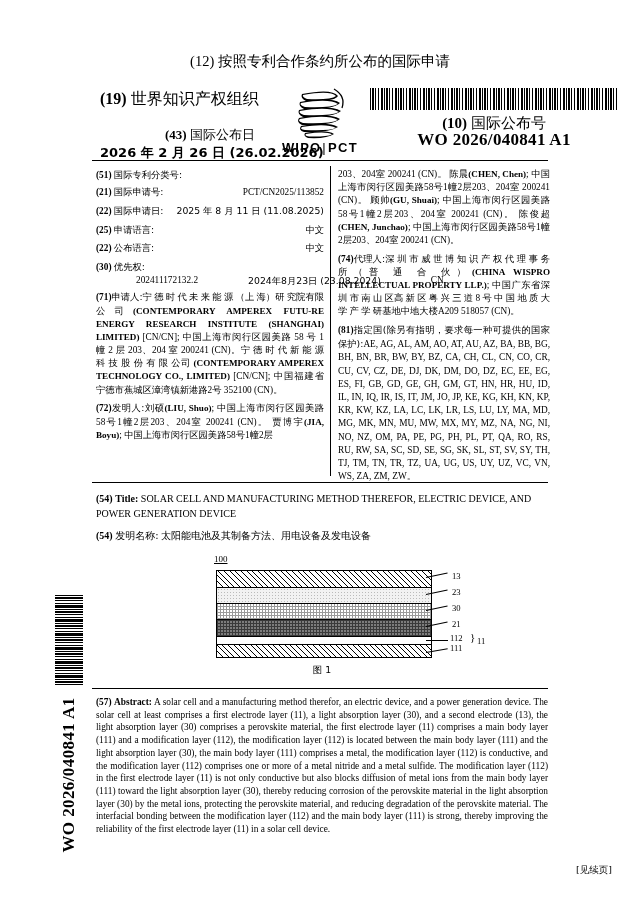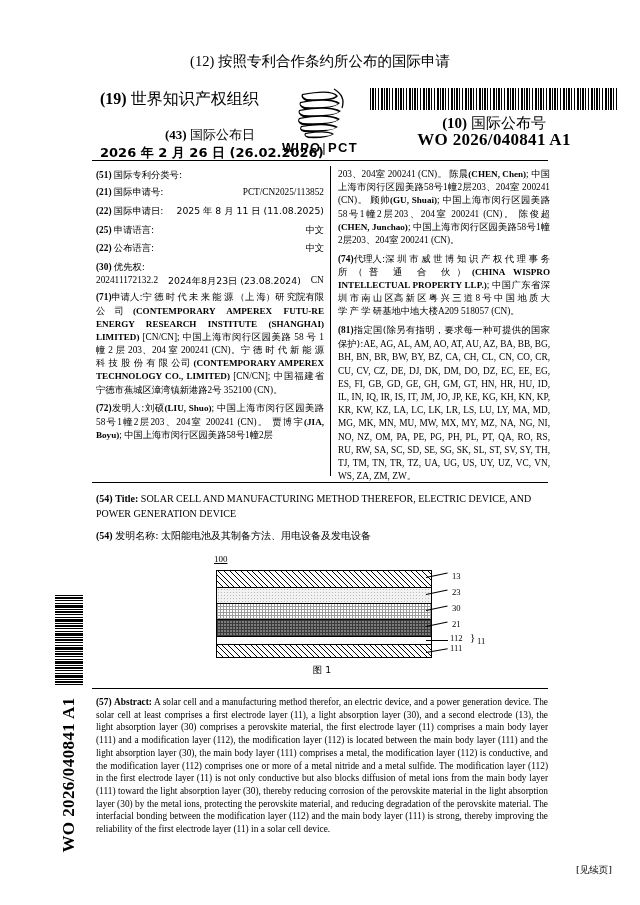--- a/index.html
+++ b/index.html
@@ -176,21 +176,21 @@
   .fld.tight { margin-bottom: 3px; }
   .code { font-weight: bold; }
   .en { font-weight: bold; font-size: 9.1px; }
   .ital { font-style: italic; font-weight: bold; }
   .rowline { display: flex; justify-content: space-between; align-items: baseline; }
   .rowline .lbl { white-space: nowrap; }
   .rowline .val { white-space: nowrap; }
   .just { text-align: justify; text-align-last: left; }
 
   .prio-row { display: flex; gap: 10px; }
-  .prio-row .p1 { white-space: nowrap; }
+  .prio-row .p1 { white-space: nowrap; margin-left: 40px; }
 
   
   .titleblock {
     position: absolute;
     left: 96px; top: 492px;
     width: 452px;
     font-size: 10px;
     line-height: 1.45;
   }
   .titleblock .t-en { margin-bottom: 8px; }

